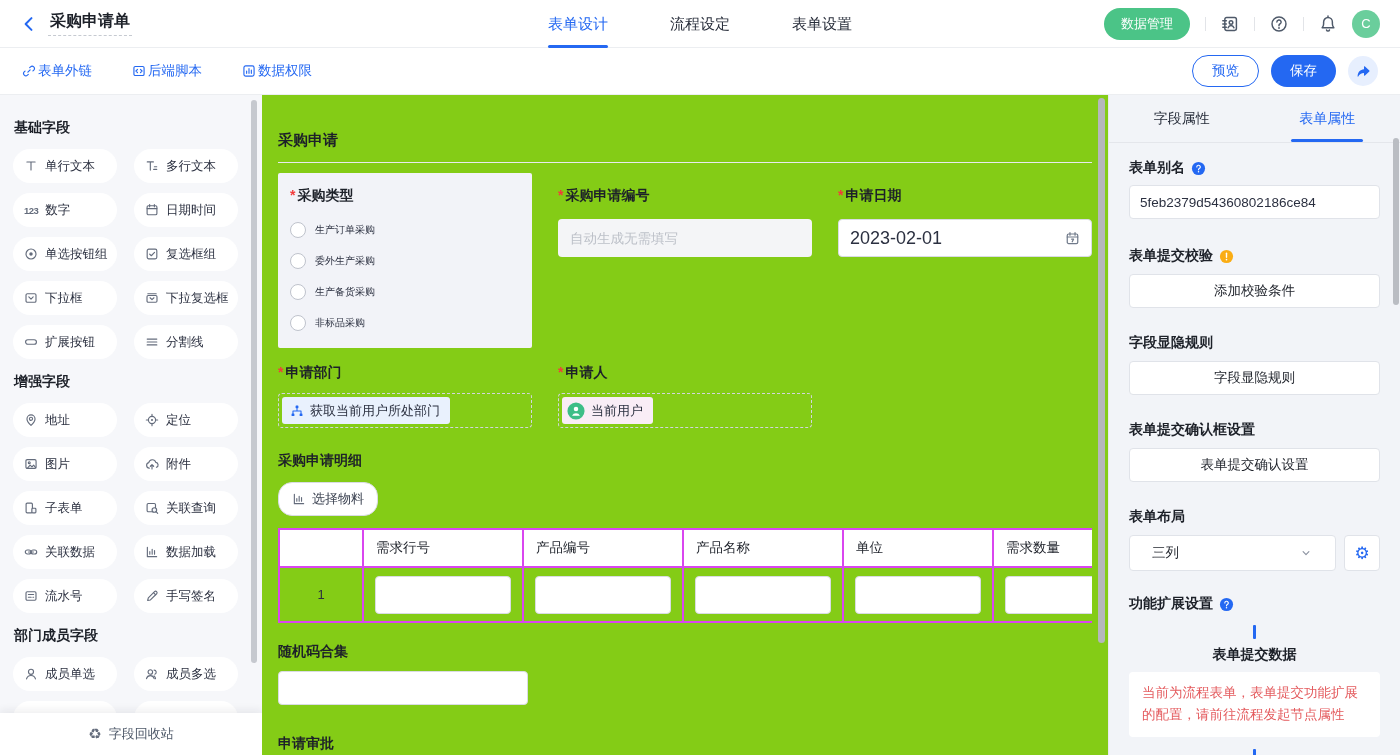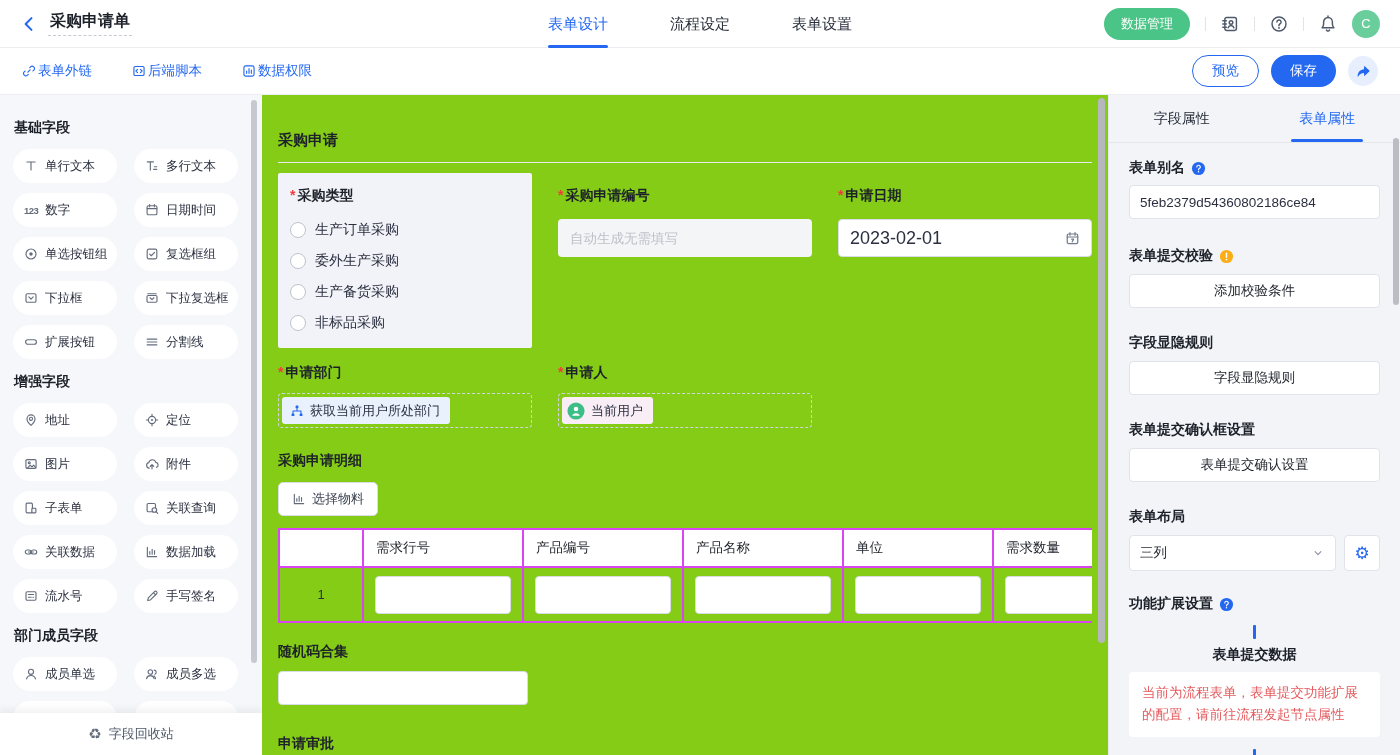--- a/index.html
+++ b/index.html
@@ -53,36 +53,36 @@
   .canvas { flex:1; background:#84cc16; position:relative; overflow:hidden; padding:0 16px; }
   .form-title { margin-top:36px; font-size:15px; font-weight:700; }
   .title-divider { margin-top:12px; border-bottom:1px solid #e8eaee; }
   .grid3 { display:grid; grid-template-columns:1fr 1fr 1fr; column-gap:26px; }
   .row1 { margin-top:10px; }
   .field { padding-top:14px; }
   .field.highlight { background:#f2f3f8; border-radius:2px; padding:14px 12px 16px 12px; cursor:pointer; }
   .f-label { font-size:14px; font-weight:700; color:#1d2129; }
   .req::before { content:"*"; color:#f23c3c; margin-right:2px; }
   .radio-list { margin-top:16px; display:flex; flex-direction:column; gap:13px; }
-  .radio-opt { display:flex; align-items:center; gap:9px; font-size:14px; color:#2b3040; height:18px; cursor:pointer; }
+  .radio-opt { display:flex; align-items:center; gap:9px; font-size:10px; color:#2b3040; height:18px; cursor:pointer; }
   .radio-circle { width:16px; height:16px; border:1px solid #bfc3cc; border-radius:50%; background:#fff; flex:0 0 16px; }
   .input-gray { margin-top:14px; height:38px; background:#f4f5f7; border:none; border-radius:4px; width:100%; padding:0 12px; font-size:13.5px; color:#2b3040; }
   .input-gray::placeholder { color:#bcc0c8; }
   .input-date { margin-top:14px; height:38px; background:#fff; border:1px solid #d9dce3; border-radius:4px; display:flex; align-items:center; justify-content:space-between; padding:0 11px; font-size:18px; color:#2b3040; cursor:pointer; }
   .input-date .icon { color:#707a8a; }
   .input-date .icon svg { width:15px; height:15px; }
   .row2 { margin-top:16px; }
   .dashed-box { margin-top:11px; border:1px dashed #d2d5dc; border-radius:4px; padding:3px; display:flex; cursor:pointer; }
   .chip { height:27px; border-radius:3px; display:flex; align-items:center; gap:6px; padding:0 10px 0 5px; font-size:13px; color:#2b3040; }
   .chip.user { background:#f9edf6; }
   .chip.user .icon svg { width:18px; height:18px; }
   .chip.dept { background:#e9f1fd; padding-left:8px; }
   .chip.dept .icon { color:var(--accent); }
   .section { margin-top:24px; }
-  .btn-material { margin-top:12px; display:inline-flex; align-items:center; gap:6px; border:1px solid #d9dce3; background:#fff; border-radius:5px; padding:7px 13px; font-size:13px; color:#3a4150; cursor:pointer; }
+  .btn-material { margin-top:12px; display:inline-flex; align-items:center; gap:6px; border:1px solid #d9dce3; background:#fff; border-radius:14px; padding:7px 13px; font-size:13px; color:#3a4150; cursor:pointer; }
   .btn-material .icon { color:#646c7c; }
   .table-wrap { margin-top:12px; overflow:hidden; width:100%; }
   table.subform { border-collapse:collapse; table-layout:fixed; width:836px; }
   table.subform th, table.subform td { border:2px solid #d946ef; padding:0; }
   table.subform th { height:38px; font-weight:400; font-size:13.5px; text-align:left; padding:0 12px; color:#1d2129; background:#fff; }
   table.subform td { height:55px; }
   td.rownum { text-align:center; font-size:13px; color:#2b3040; }
   .cell-input { margin:0 11px; height:38px; border:1px solid #d9dce3; border-radius:4px; background:#fff; cursor:text; }
   .random { margin-top:20px; }
   .input-plain { margin-top:10px; width:250px; height:34px; border:1px solid #d9dce3; border-radius:4px; background:#fff; display:block; }
@@ -98,21 +98,21 @@
   .rp-content { padding:0 20px; }
   .rp-label { font-size:14px; font-weight:700; display:flex; align-items:center; gap:6px; }
   .rp-label .icon { display:flex; }
   .rp-label .icon svg { width:15px; height:15px; }
   .i-blue { color:var(--accent); }
   .i-orange { color:var(--warning-orange); }
   .mt16 { margin-top:16px; } .mt24 { margin-top:24px; } .mt26 { margin-top:26px; } .mt28 { margin-top:28px; }
   .rp-input { margin-top:8px; height:34px; width:100%; background:#fff; border:1px solid #e0e3e9; border-radius:4px; padding:0 10px; font-size:13.5px; color:#2b3040; }
   .rp-btn { margin-top:9px; height:34px; width:100%; background:#fff; border:1px solid #e0e3e9; border-radius:4px; display:flex; align-items:center; justify-content:center; font-size:13.5px; color:#1d2129; cursor:pointer; }
   .rp-layout-row { margin-top:9px; display:flex; gap:8px; }
-  .rp-select { flex:1; height:36px; background:#fff; border:1px solid #e0e3e9; border-radius:4px; display:flex; align-items:center; justify-content:space-between; padding:0 10px; font-size:13.5px; cursor:pointer; }
+  .rp-select { flex:1; height:36px; background:#fff; border:1px solid #e0e3e9; border-radius:4px; display:flex; align-items:center; justify-content:space-between; padding:0 22px; font-size:13.5px; cursor:pointer; }
   .rp-select .icon { color:#8a919f; }
   .gear-btn { width:36px; height:36px; flex:0 0 36px; background:#fff; border:1px solid #e0e3e9; border-radius:4px; display:flex; align-items:center; justify-content:center; color:var(--accent); font-size:17px; cursor:pointer; }
   .rp-subheader { margin-top:12px; display:flex; align-items:center; gap:7px; font-size:14px; font-weight:700;flex-direction:column; }
   .blue-bar { width:3px; height:14px; background:var(--accent); border-radius:1px; }
   .warn-card { margin-top:8px; background:#fff; border-radius:4px; padding:10px 13px; font-size:13.5px; color:var(--warning-red); line-height:1.65; }
   .cut-card { margin-top:8px; background:#fff; border-radius:4px 4px 0 0; height:14px; }
   .rp-scrollbar { position:absolute; top:43px; right:1px; width:6px; height:167px; background:#babdc3; border-radius:3px; cursor:pointer; }
 </style>
 </head>
 <body>

